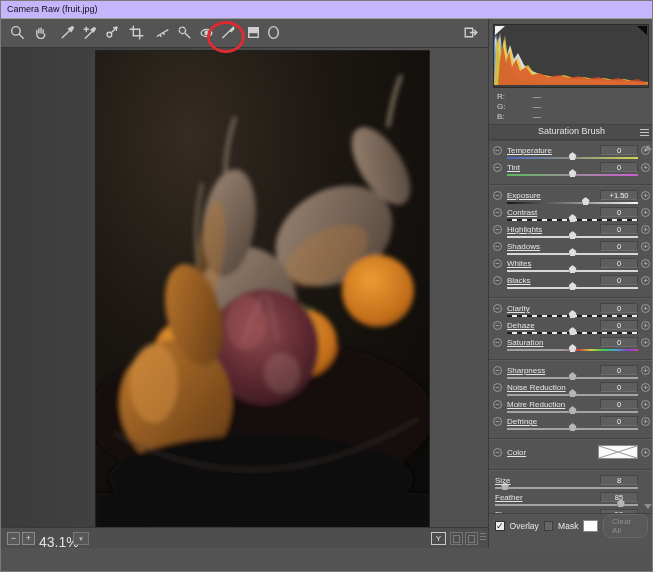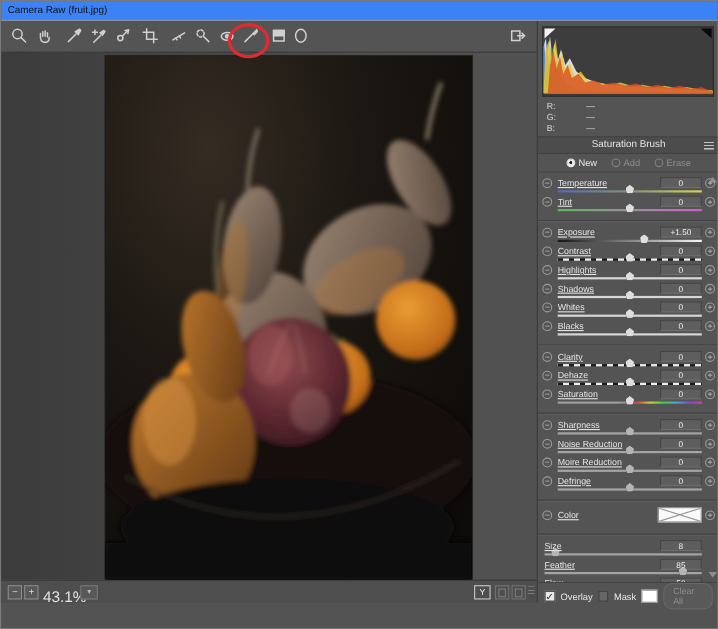--- a/index.html
+++ b/index.html
@@ -1,19 +1,19 @@
 <!DOCTYPE html>
 <html><head>
 <meta charset="utf-8">
 <style>
   html,body{margin:0;padding:0;background:#888;}
   .dialog{position:relative;width:653px;height:572px;background:#535353;
     font-family:"Liberation Sans",sans-serif;border:1px solid #7a7a7a;box-sizing:border-box;overflow:hidden;}
   
-  .titlebar{height:18px;background:#3b82f6;color:#111;font-size:9px;line-height:17px;
+  .titlebar{height:18px;background:#c4b5fd;color:#111;font-size:9px;line-height:17px;
     padding-left:6px;border-bottom:1px solid #9a9a9a;box-sizing:border-box;}
   
   .toolbar{position:absolute;left:0;top:18px;width:487px;height:29px;background:#545454;
     border-bottom:1px solid #353535;box-sizing:border-box;}
   .tool{position:absolute;top:5px;width:18px;height:18px;}
   .tool svg{width:17px;height:17px;stroke:#cfcfcf;fill:none;stroke-width:1.3;stroke-linecap:round;}
   .annot-circle{position:absolute;left:206px;top:20px;width:32px;height:26px;
     border:3px solid #de2b30;border-radius:50%;pointer-events:none;z-index:6;}
   
   .preview{position:absolute;left:0;top:47px;width:487px;height:479px;
@@ -284,34 +284,20 @@
             <span>—</span>
           </div>
       </div>
     </div>
 
     <div class="phead">
       <span>Saturation Brush</span>
       <div class="pmenu"></div>
     </div>
 
-    <div class="modes">
-      <span class="mode">
-          <span class="radio sel"></span>
-          <span>New</span>
-        </span>
-      <span class="mode dim">
-          <span class="radio"></span>
-          <span>Add</span>
-        </span>
-      <span class="mode dim">
-          <span class="radio"></span>
-          <span>Erase</span>
-        </span>
-    </div>
 
     <div class="sliders">
       <div class="sbarr up"></div>
       <div class="sbarr dn"></div>
 
       <div class="srow">
         <div class="sbtn minus">−</div>
         <span class="slabel">Temperature</span>
         <div class="sval">0</div>
         <div class="sbtn plus">+</div>

